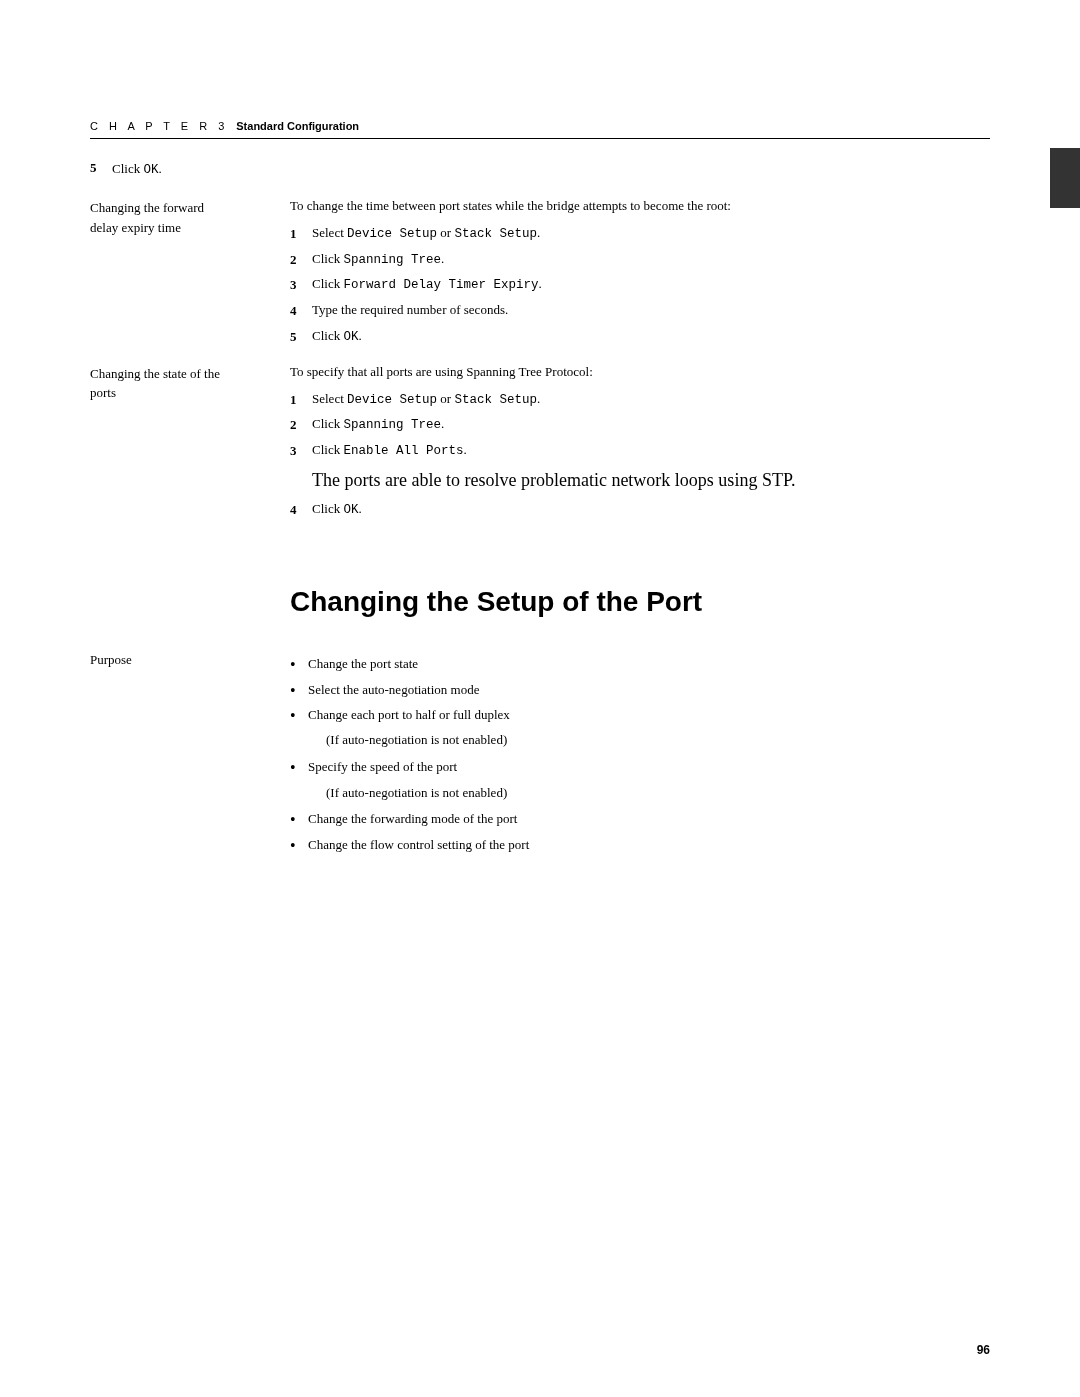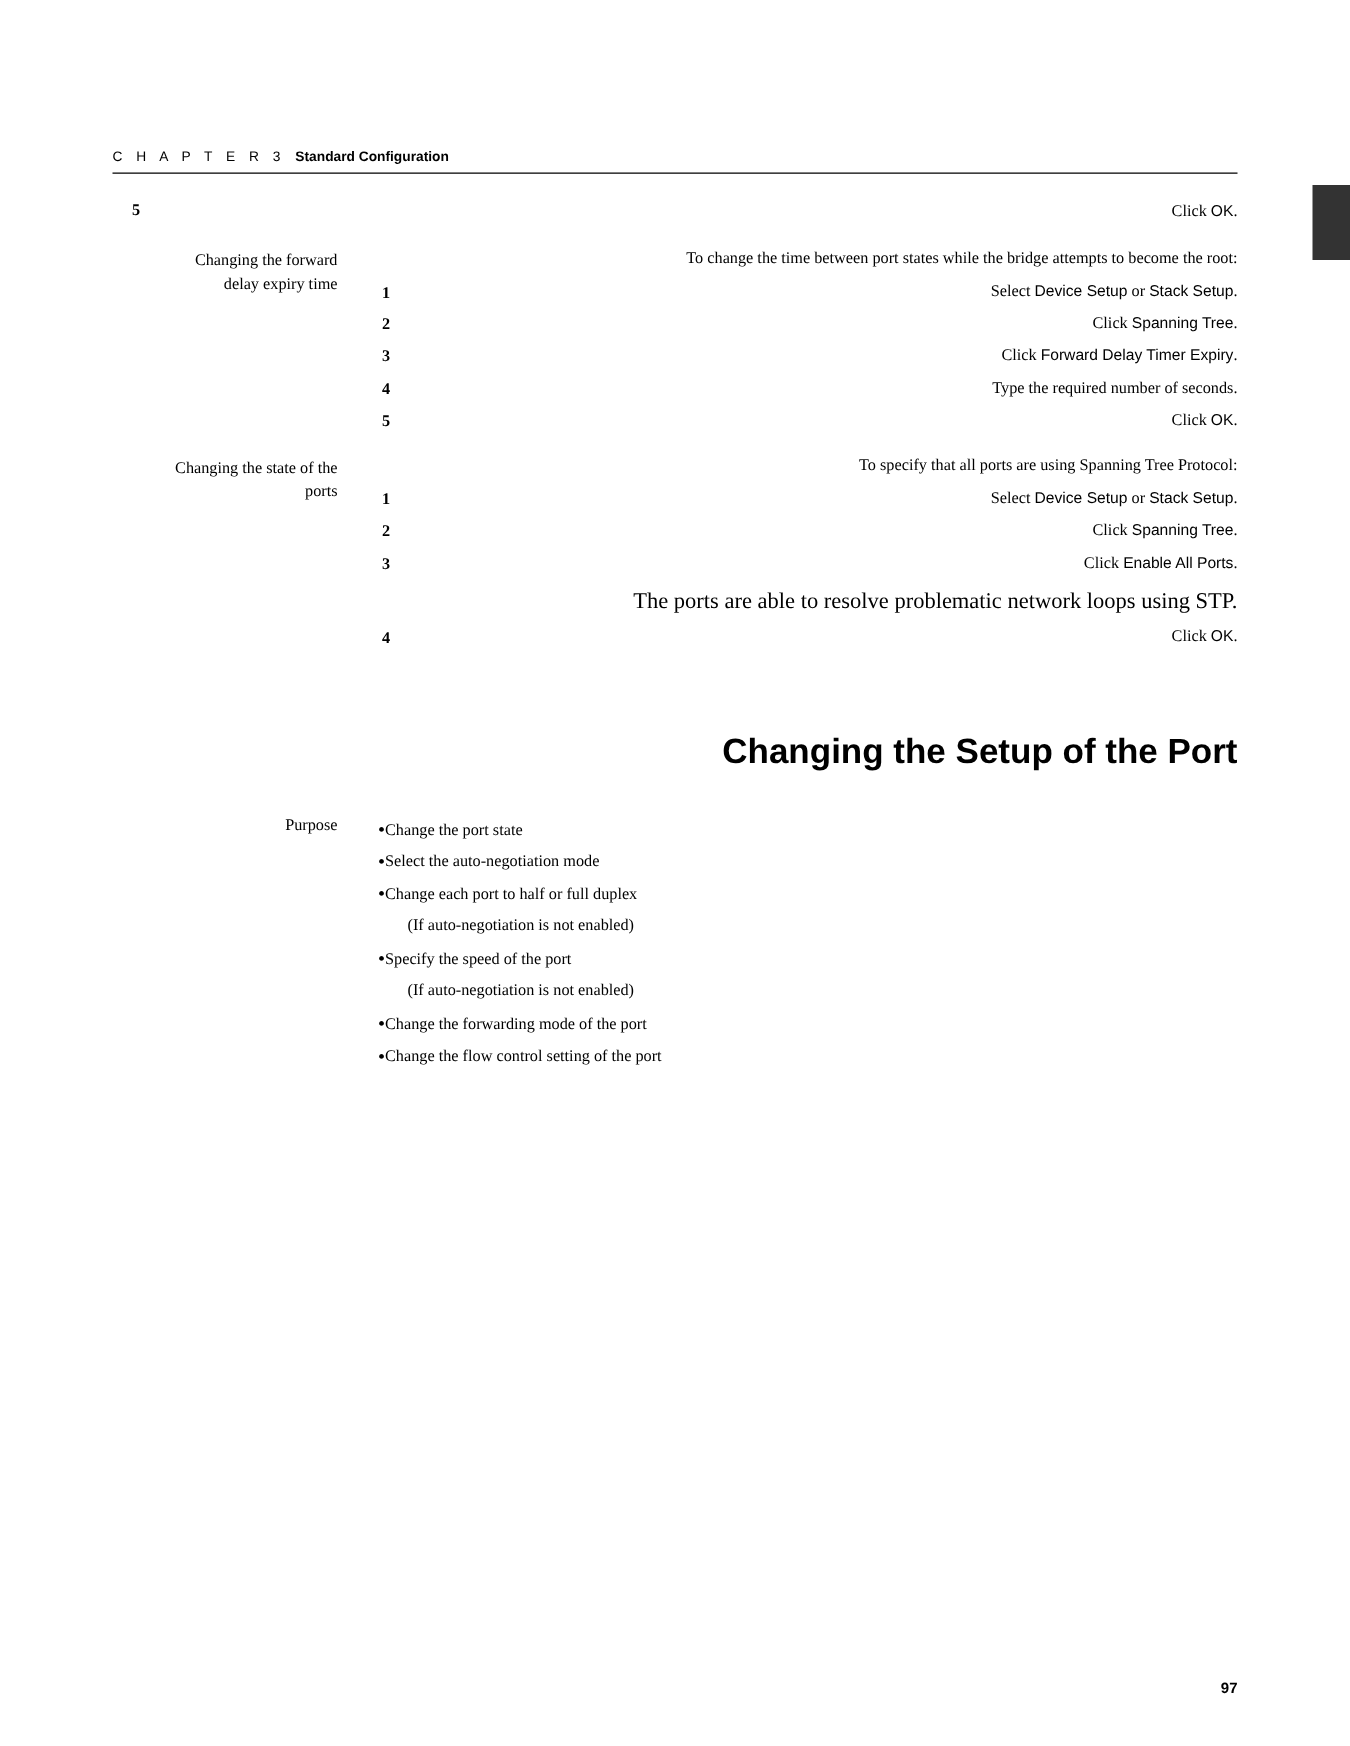--- a/index.html
+++ b/index.html
@@ -17,21 +17,20 @@
       min-height: 1397px;
       position: relative;
     }
 
     .page {
       width: 1080px;
       min-height: 1397px;
       padding: 0;
       position: relative;
       background: #ffffff;
-      text-align: right;
     }
 
     
     .bookmark-tab {
       position: absolute;
       right: 0;
       top: 148px;
       width: 30px;
       height: 60px;
       background: #333333;
@@ -112,21 +111,21 @@
       padding-top: 1px;
     }
 
     .step-text {
       font-size: 13px;
       line-height: 1.6;
       flex: 1;
     }
 
     code, .mono {
-      font-family: Liberation Sans, sans-serif;
+      font-family: Liberation Mono, monospace;
       font-size: 12.5px;
     }
 
     
     .step-sub {
       margin-left: 22px;
       margin-bottom: 4px;
       font-size: 18px;
       line-height: 1.6;
     }
@@ -338,15 +337,15 @@
           <li>
             <span class="bullet-dot">•</span>
             <span>Change the flow control setting of the port</span>
           </li>
         </ul>
       </div>
     </div>
 
   </div>
 
-  <div class="page-number">97</div>
+  <div class="page-number">96</div>
 
 </div>
 
 </body></html>

